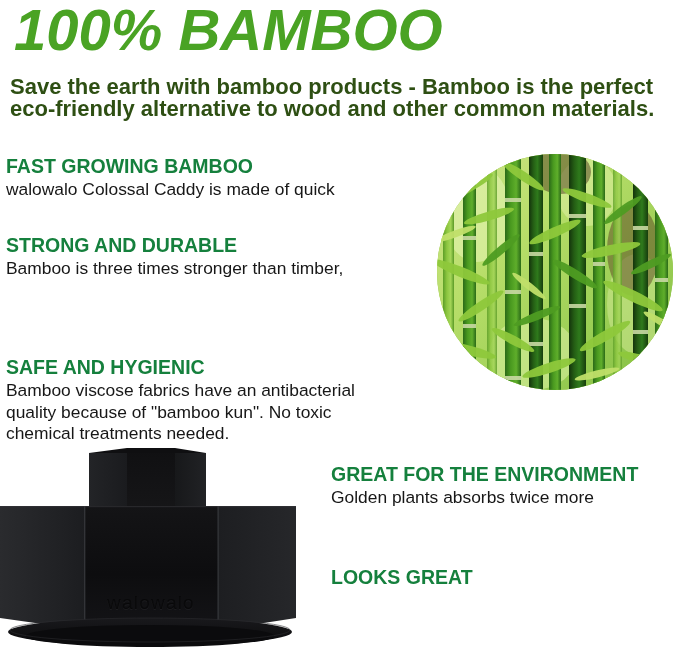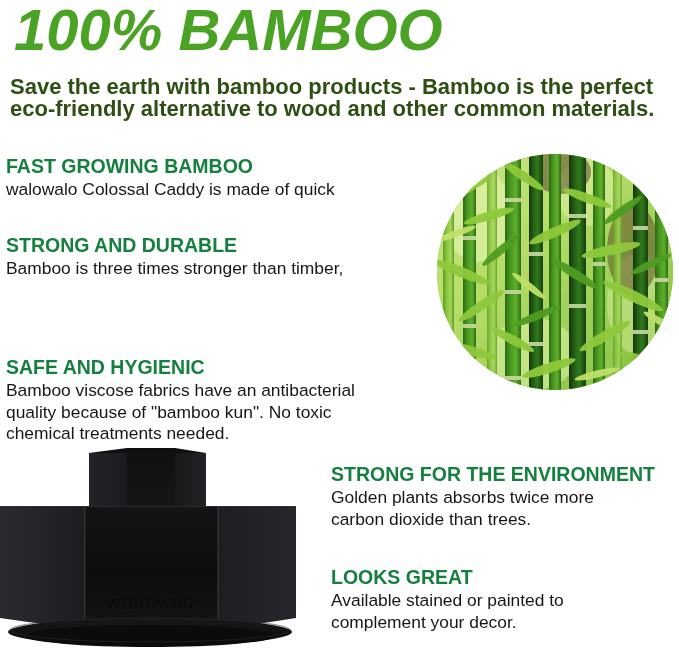--- a/index.html
+++ b/index.html
@@ -132,33 +132,28 @@
   <div class="feature" id="feat-safe">
     <h3>SAFE AND HYGIENIC</h3>
     <p>
       <span class="ln">Bamboo viscose fabrics have an antibacterial</span>
       <span class="ln">quality because of "bamboo kun". No toxic</span>
       <span class="ln">chemical treatments needed.</span>
     </p>
   </div>
 
   <div class="feature" id="feat-env">
-    <h3>STRONG FOR THE ENVIRONMENT</h3>
+    <h3>GREAT FOR THE ENVIRONMENT</h3>
     <p>
       <span class="ln">Golden plants absorbs twice more</span>
-      <span class="ln">carbon dioxide than trees.</span>
     </p>
   </div>
 
   <div class="feature" id="feat-looks">
     <h3>LOOKS GREAT</h3>
-    <p>
-      <span class="ln">Available stained or painted to</span>
-      <span class="ln">complement your decor.</span>
-    </p>
   </div>
 
   <div class="bamboo-circle">
     <svg viewBox="0 0 236 236" preserveAspectRatio="xMidYMid slice">
       <defs>
         <linearGradient id="skyBg" x1="0" y1="0" x2="1" y2="1">
           <stop offset="0%" stop-color="#cfe58a"></stop>
           <stop offset="35%" stop-color="#b8de6a"></stop>
           <stop offset="70%" stop-color="#9ace54"></stop>
           <stop offset="100%" stop-color="#7fbb40"></stop>

